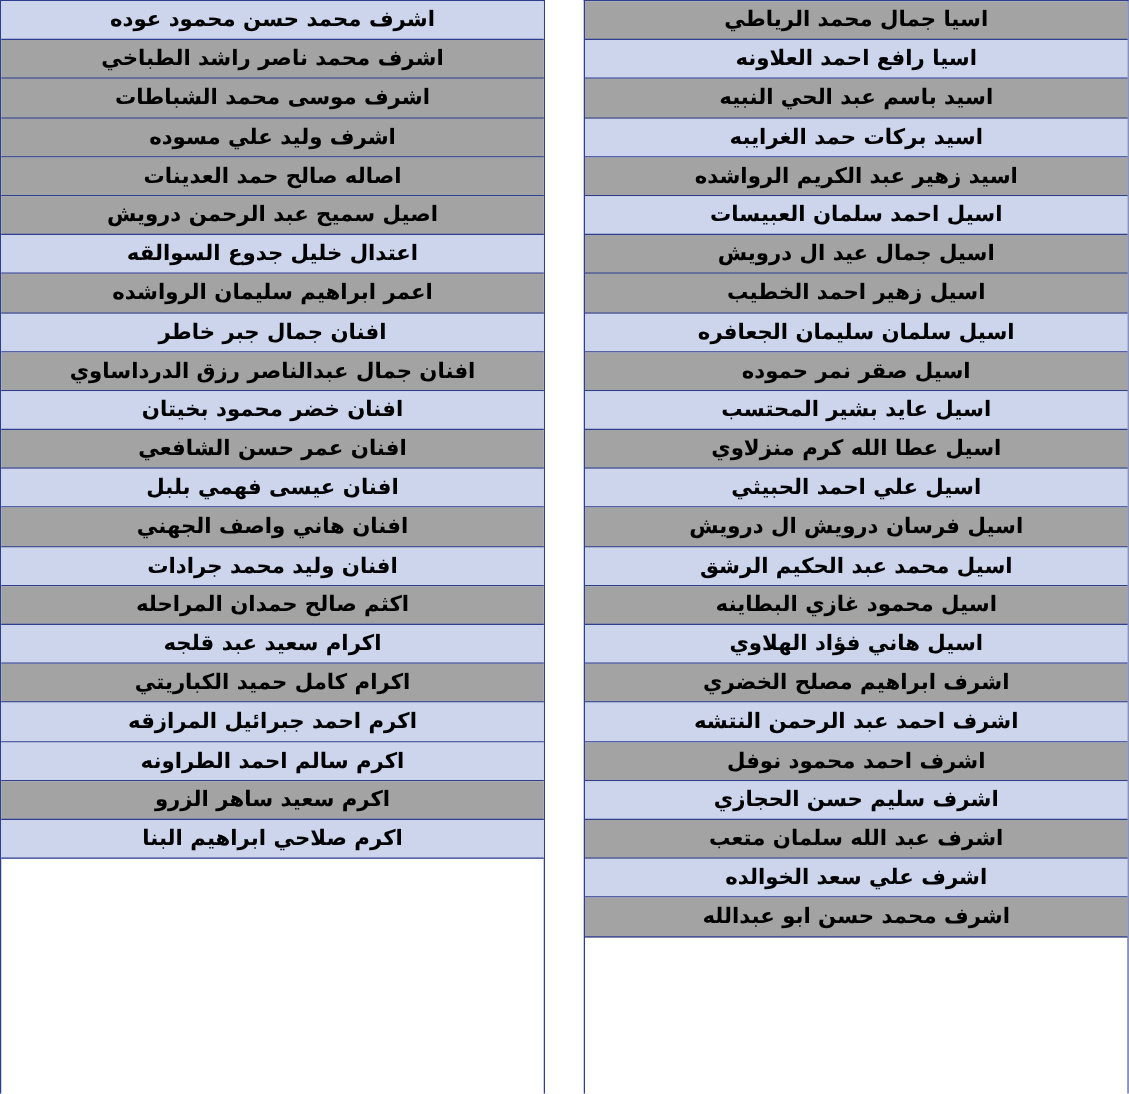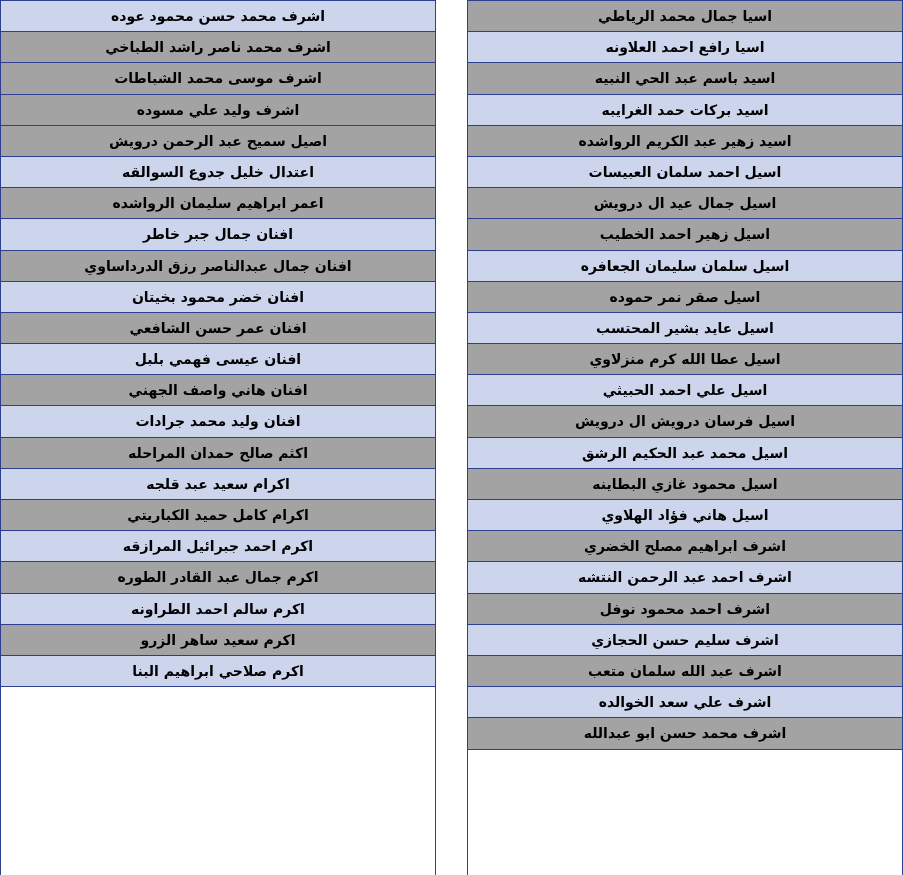--- a/index.html
+++ b/index.html
@@ -39,21 +39,21 @@
     border: 1px solid #2f3f8f;
     border-bottom: none;
   }
   .cell {
     height: 31.2px;
     line-height: 31.2px;
     box-sizing: border-box;
     border-bottom: 1px solid #2f3f8f;
     padding: 0 10px;
     text-align: center;
-    font-size: 14px;
+    font-size: 17px;
     color: #000000;
     white-space: nowrap;
     overflow: hidden;
     text-overflow: clip;
     font-weight: 600;
   }
   .cell.alt {
     background: #ccd5ec;
   }
   .cell.plain {
@@ -92,33 +92,33 @@
     <div class="cell plain">اشرف محمد حسن ابو عبدالله</div>
   </div>
 
   <div class="col col-gap"></div>
 
   <div class="col col-left">
     <div class="cell alt">اشرف محمد حسن محمود عوده</div>
     <div class="cell plain">اشرف محمد ناصر راشد الطباخي</div>
     <div class="cell plain">اشرف موسى محمد الشباطات</div>
     <div class="cell plain">اشرف وليد علي مسوده</div>
+    <div class="cell plain">اصاله صالح حمد العدينات</div>
     <div class="cell plain">اصيل سميح عبد الرحمن درويش</div>
     <div class="cell alt">اعتدال خليل جدوع السوالقه</div>
     <div class="cell plain">اعمر ابراهيم سليمان الرواشده</div>
     <div class="cell alt">افنان جمال جبر خاطر</div>
     <div class="cell plain">افنان جمال عبدالناصر رزق الدرداساوي</div>
     <div class="cell alt">افنان خضر محمود بخيتان</div>
     <div class="cell plain">افنان عمر حسن الشافعي</div>
     <div class="cell alt">افنان عيسى فهمي بلبل</div>
     <div class="cell plain">افنان هاني واصف الجهني</div>
     <div class="cell alt">افنان وليد محمد جرادات</div>
     <div class="cell plain">اكثم صالح حمدان المراحله</div>
     <div class="cell alt">اكرام سعيد عبد قلجه</div>
     <div class="cell plain">اكرام كامل حميد الكباريتي</div>
     <div class="cell alt">اكرم احمد جبرائيل المرازقه</div>
-    <div class="cell plain">اكرم جمال عبد القادر الطوره</div>
     <div class="cell alt">اكرم سالم احمد الطراونه</div>
     <div class="cell plain">اكرم سعيد ساهر الزرو</div>
     <div class="cell alt">اكرم صلاحي ابراهيم البنا</div>
   </div>
 
 </div>
 
 </body></html>

